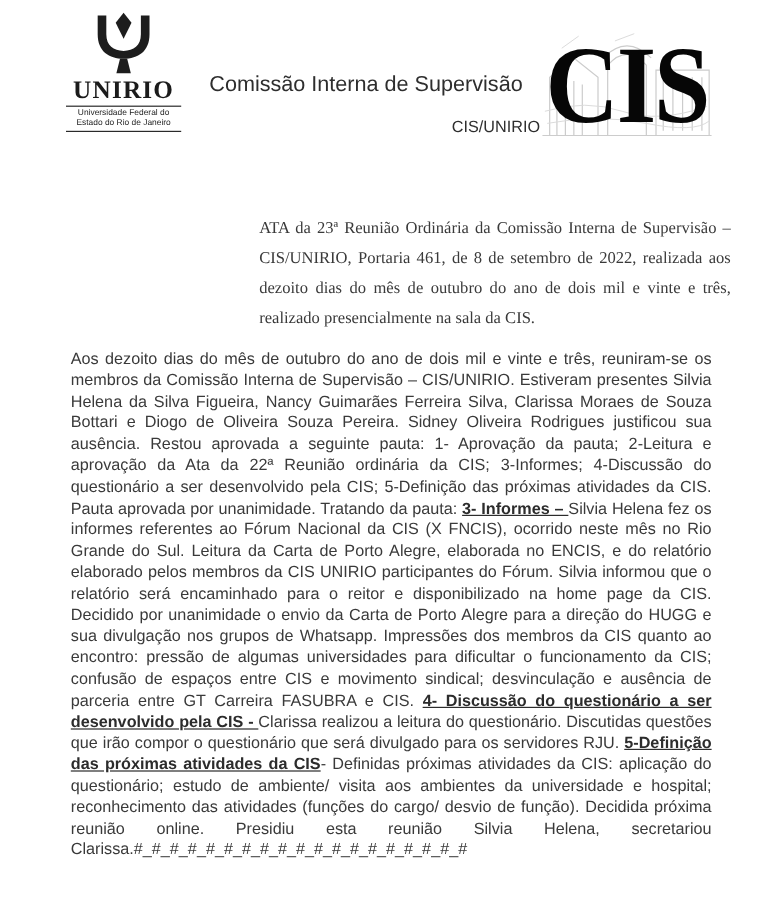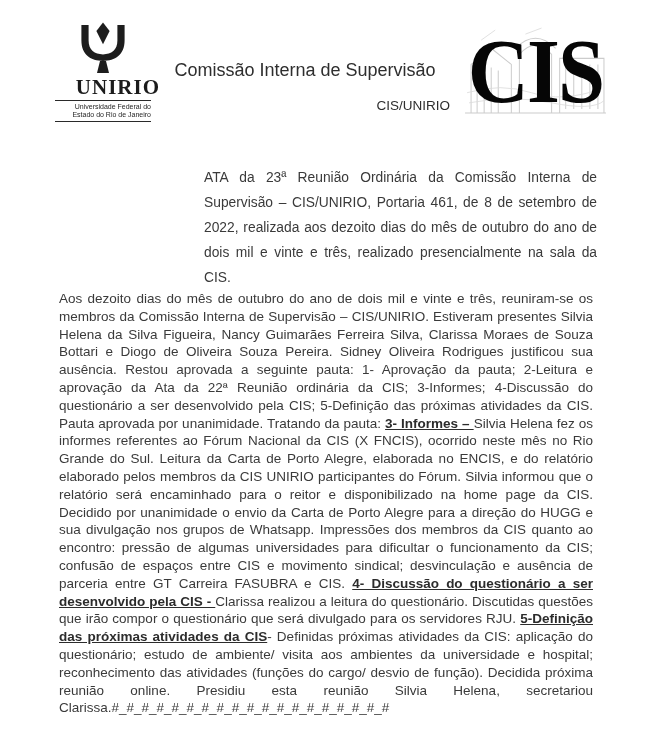--- a/index.html
+++ b/index.html
@@ -10,23 +10,23 @@
     background: #ffffff;
     font-family: "Liberation Sans", sans-serif;
     color: #3a3a3a;
     overflow: hidden;
   }
 
   
   .unirio-logo {
     position: absolute;
     left: 46px;
-    top: 22px;
+    top: 10px;
     width: 114px;
-    text-align: right;
+    text-align: center;
     color: #1f1f1f;
   }
   .emblem { width: 60px; height: 54px; display: block; margin: 0 auto; }
   .wordmark {
     font-family: "Liberation Serif", serif;
     font-weight: bold;
     font-size: 21px;
     letter-spacing: 1px;
     color: #1b1b1b;
     line-height: 22px;
@@ -54,21 +54,20 @@
   .committee-title { font-size: 18px; }
   .committee-subtitle { font-size: 13.5px; margin-top: 17px; text-align: right; }
 
   .cis-logo {
     position: absolute;
     left: 448px;
     top: 22px;
     width: 149px;
     height: 98px;
     overflow: hidden;
-    margin-left: 13px;
   }
   .sketch { position: absolute; left: 0; top: 0; width: 100%; height: 100%; }
   .cis-text {
     position: absolute;
     left: 0; top: 0; right: 0; bottom: 0;
     display: flex;
     align-items: center;
     justify-content: center;
     font-family: "Liberation Serif", serif;
     font-weight: bold;
@@ -77,25 +76,26 @@
     color: #060606;
     transform: scaleX(0.92);
   }
 
   
   .preamble {
     position: absolute;
     left: 200px;
     top: 161px;
     width: 393px;
-    margin: 4px;
+    margin: 16px;
     text-align: justify;
     font-size: 13.8px;
     line-height: 25px;
     color: #3a3a3a;
+    font-family: Liberation Serif, serif;
   }
 
   
   .body-text {
     position: absolute;
     left: 59px;
     top: 290px;
     width: 534px;
     margin: 0;
     text-align: justify;

